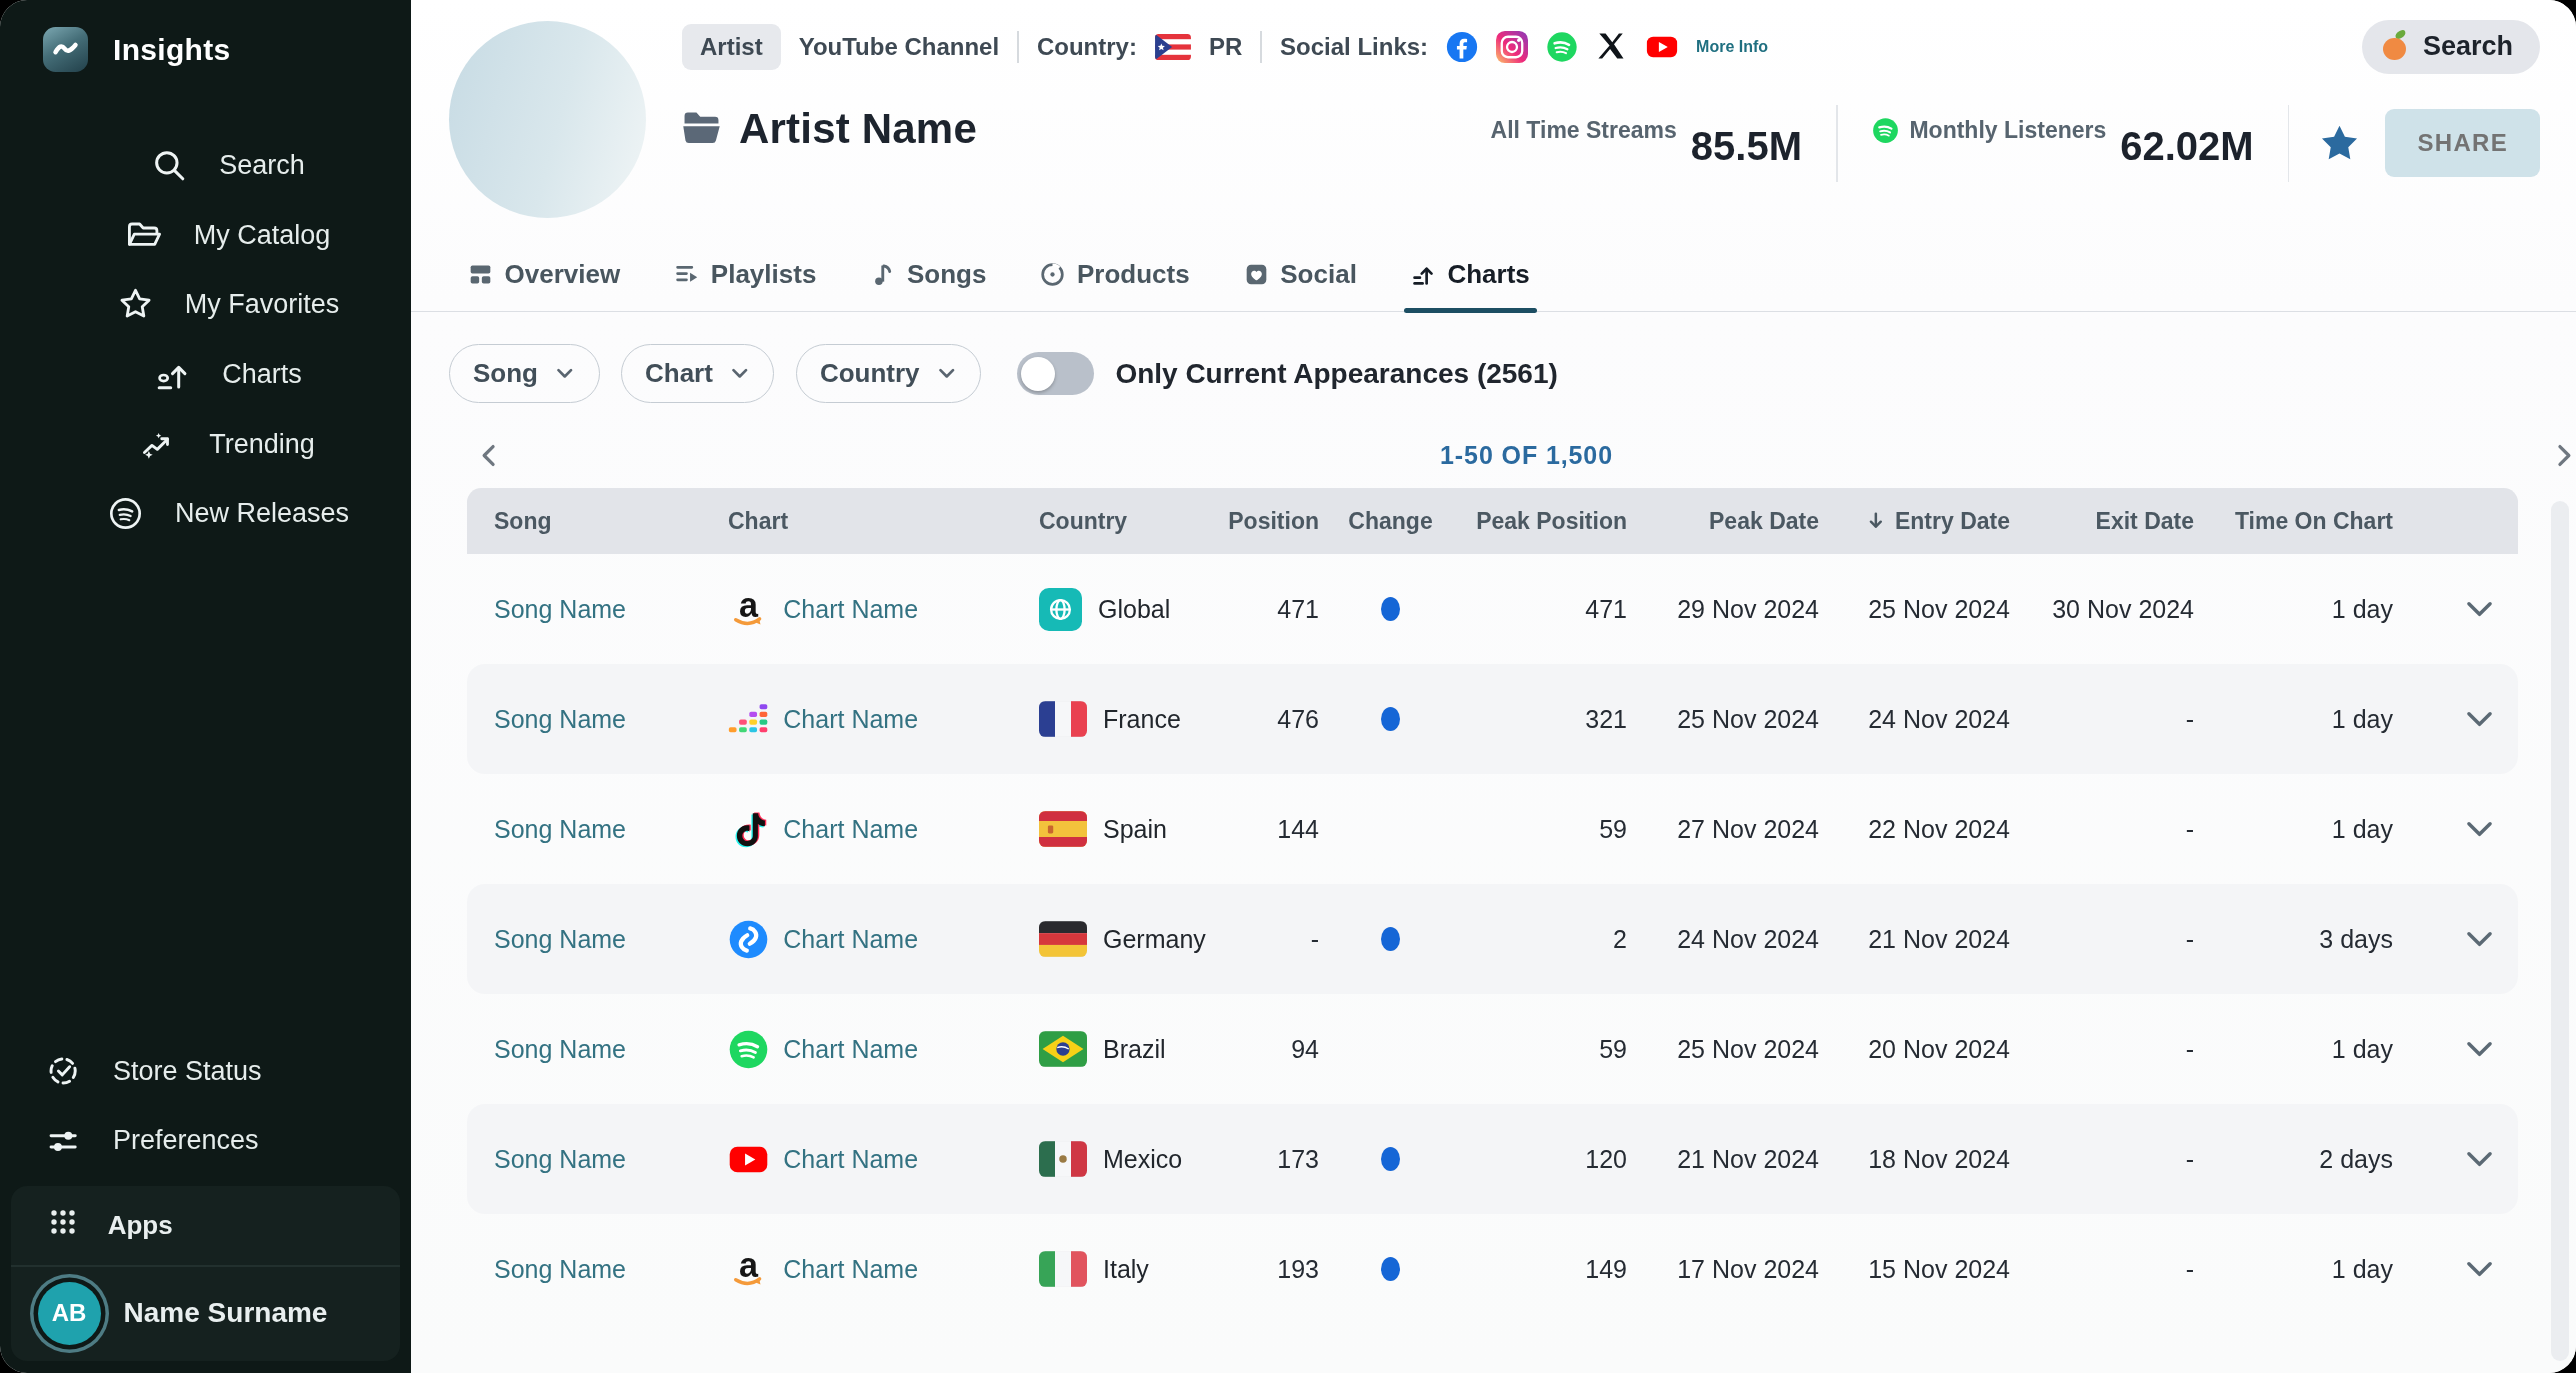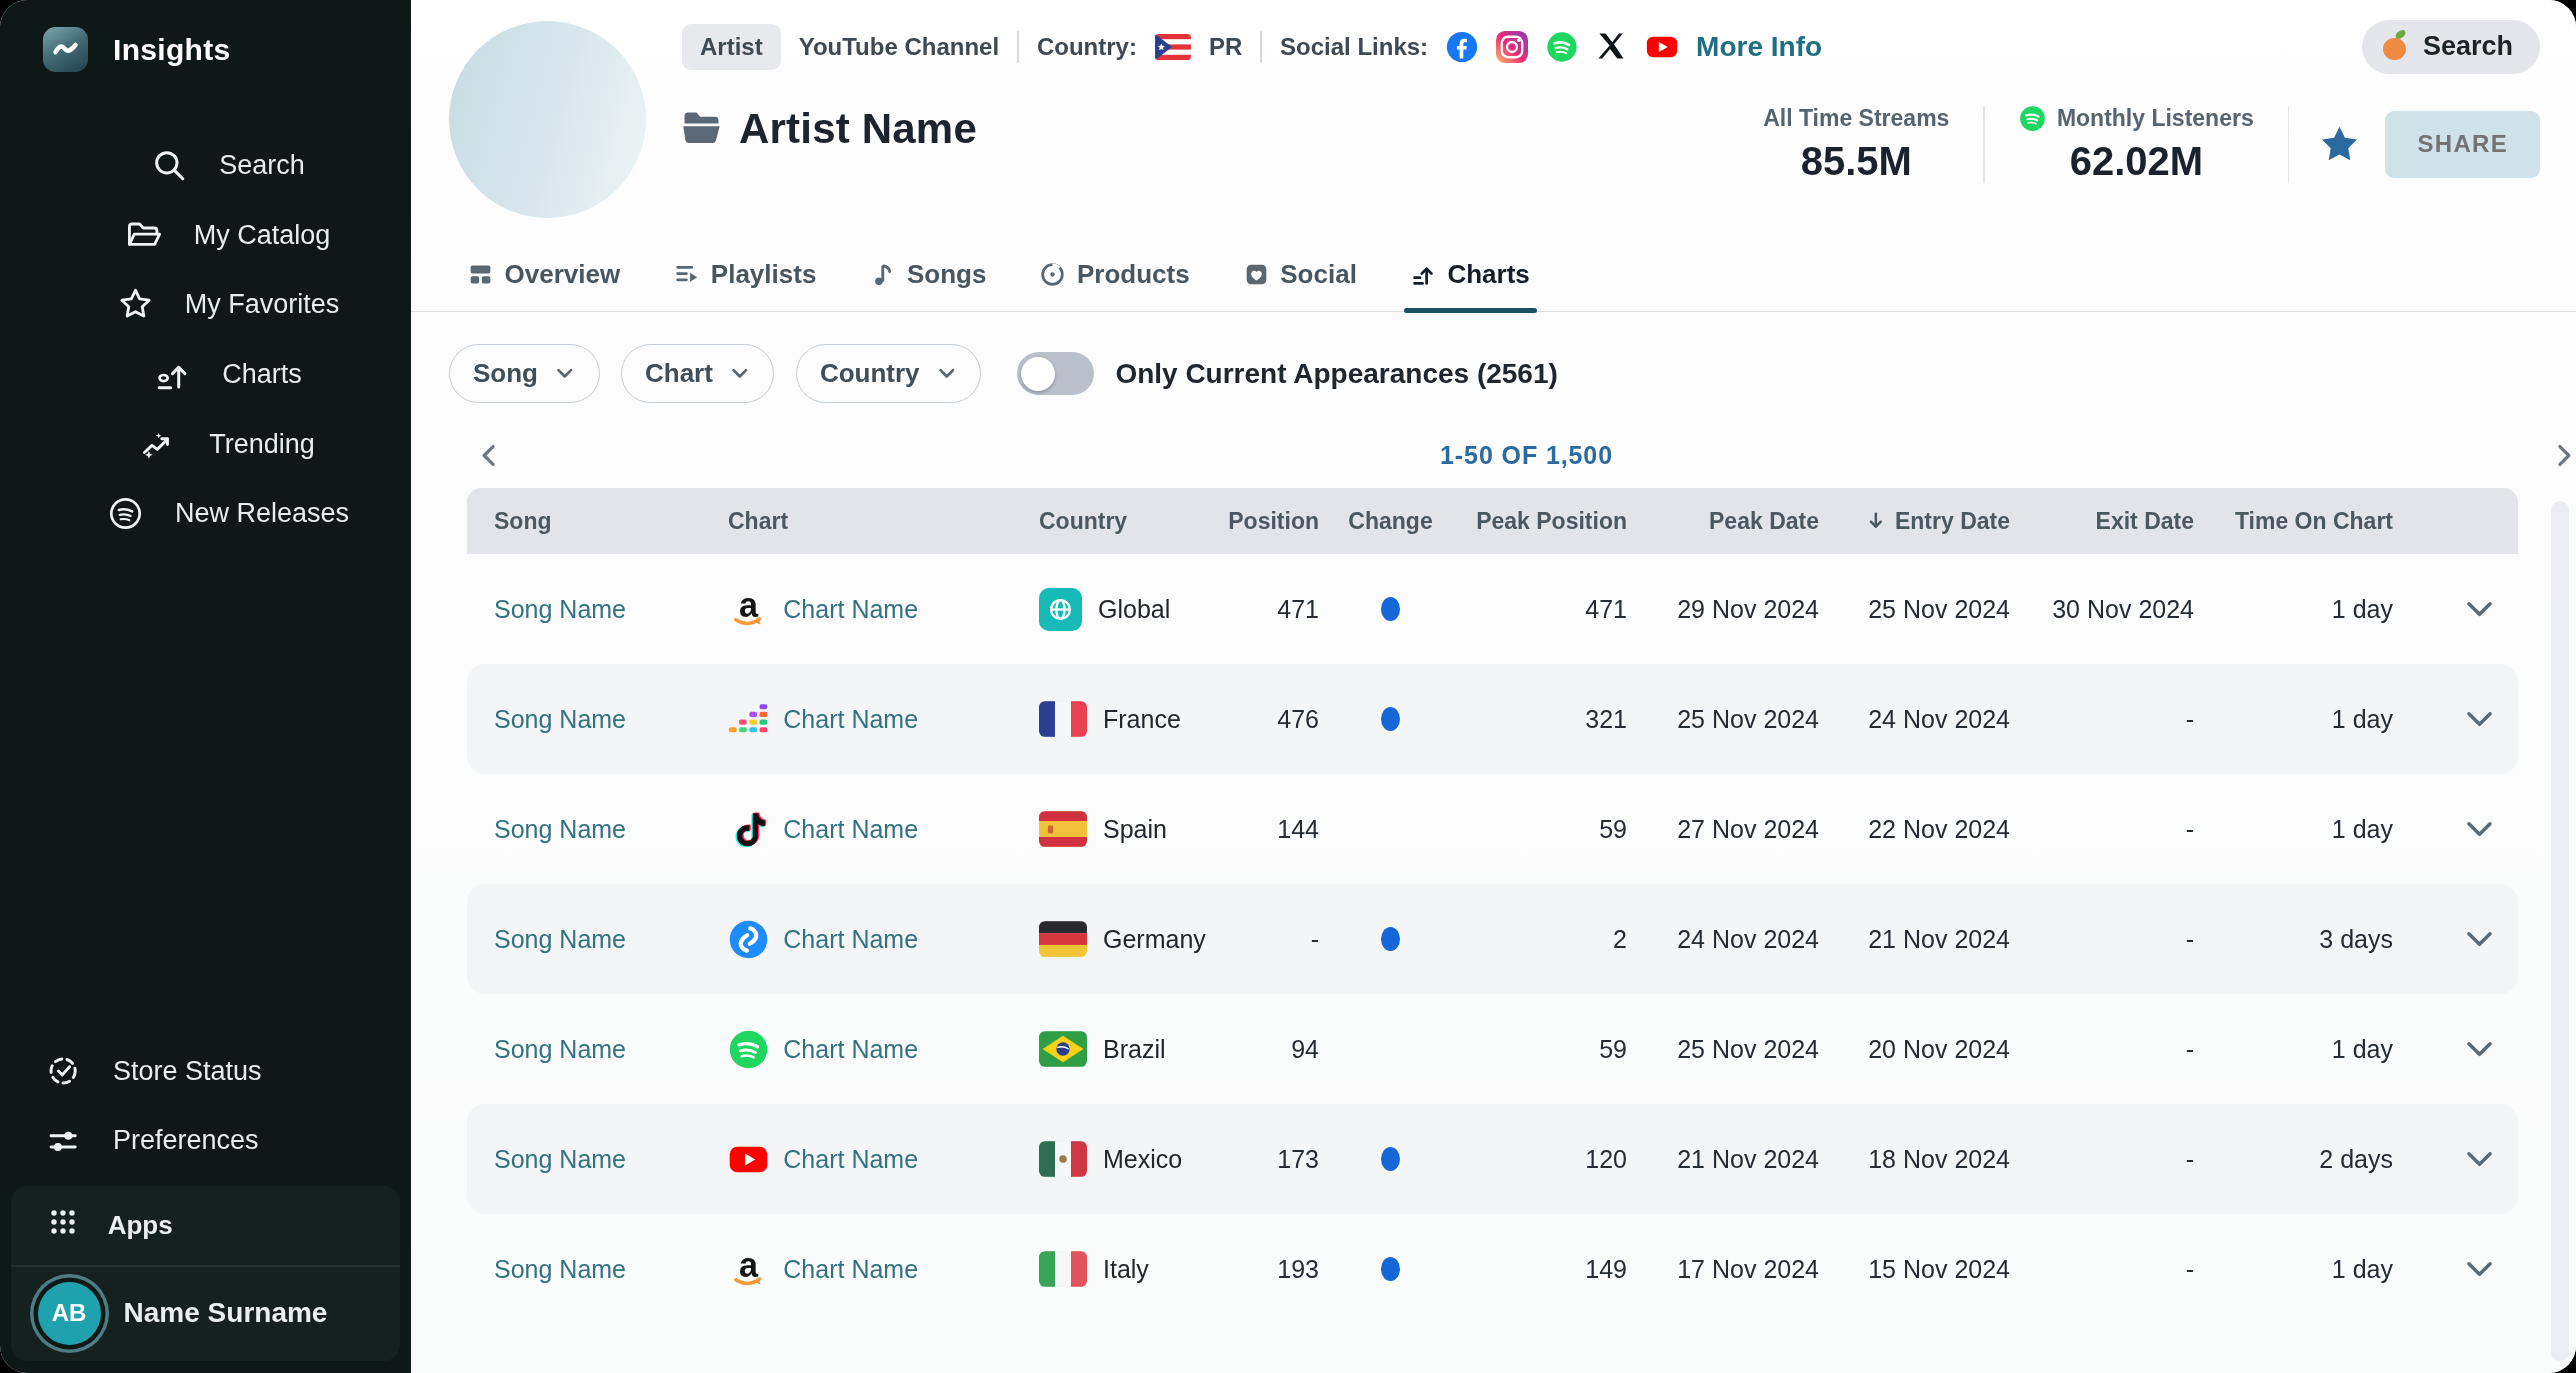--- a/index.html
+++ b/index.html
@@ -26,31 +26,31 @@
   .main{flex:1;position:relative;background:linear-gradient(#ffffff 0%,#fcfcfd 22%,#fafbfb 100%);overflow:hidden;}
   .artist-header{display:flex;gap:36px;padding:20.6px 36px 0 38px;}
   .artist-avatar{width:197px;height:197px;min-width:197px;border-radius:50%;background:linear-gradient(105deg,#c7dbe4 0%,#d9e7ec 55%,#f0f5f6 100%);}
   .header-right{flex:1;display:flex;flex-direction:column;}
   .badge-row{display:flex;align-items:center;gap:18px;height:52px;}
   .pill-type{background:#e7e9ed;border-radius:9px;padding:9px 18px;font-size:24px;font-weight:600;color:#3e4953;}
   .badge-text{font-size:24px;font-weight:600;color:#3e4953;}
   .vdiv{width:1.8px;height:32px;background:#d6dade;}
   .flag-sm{width:36px;height:26px;border-radius:3.6px;overflow:hidden;display:inline-flex;}
   .social-ic{width:32px;height:32px;display:inline-flex;cursor:pointer;}
-  .more-info{font-size:28px;font-weight:700;color:#1f6f80;cursor:pointer;}
+  .more-info{font-size:16px;font-weight:700;color:#1f6f80;cursor:pointer;}
   .account-btn{margin-left:auto;display:flex;align-items:center;gap:12.5px;background:#e4e6eb;border-radius:29px;padding:11.6px 27px 11.6px 21.5px;font-size:27px;font-weight:600;color:#1d232b;cursor:pointer;}
   .orange-dot{width:27px;height:27px;position:relative;}
   .orange-dot i{position:absolute;left:0;top:4.5px;width:23px;height:22.4px;border-radius:50%;background:#f08a42;}
   .orange-dot b{position:absolute;left:11.6px;top:-1.8px;width:10.7px;height:7.2px;border-radius:60% 40% 60% 40%;background:#6aaa3c;transform:rotate(-25deg);}
 
   .title-row{margin-top:32px;display:flex;align-items:flex-start;}
   .title-left{display:flex;align-items:center;gap:18px;}
   .page-title{font-size:42px;font-weight:800;color:#1d242e;letter-spacing:0.2px;}
   .stats{margin-left:auto;display:flex;align-items:center;}
-  .stat{display:flex;flex-direction:column;align-items:center;padding:0 34px;}
+  .stat{display:flex;flex-direction:row;align-items:flex-start;padding:0 34px;gap:14px;}
   .stat-label{display:flex;align-items:center;gap:10.7px;font-size:23px;font-weight:600;color:#57646f;}
   .stat-value{margin-top:7.2px;font-size:40px;font-weight:800;color:#1c222c;}
   .stat-div{width:1.8px;height:77px;background:#e3e6ea;}
   .star-btn{margin:0 25px 0 30px;cursor:pointer;display:flex;align-items:center;}
   .share-btn{background:#cfe2e9;color:#737373;font-size:24px;font-weight:800;letter-spacing:1.3px;border-radius:9px;padding:19.7px 32px;cursor:pointer;}
 
   
   .tabs{margin-top:41px;padding:0 57px;display:flex;gap:54px;border-bottom:1.8px solid #dcdfe4;}
   .tab{display:flex;align-items:center;gap:11.6px;padding-bottom:21.5px;font-size:26px;font-weight:600;color:#49565f;position:relative;cursor:pointer;}
   .tab .tic{width:25px;height:25px;display:flex;color:#5a6771;}

